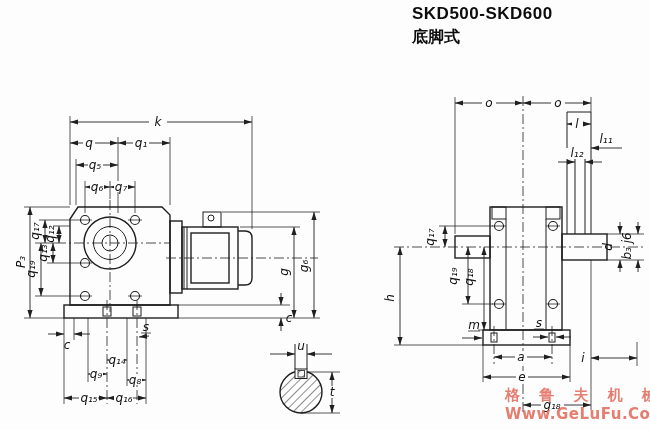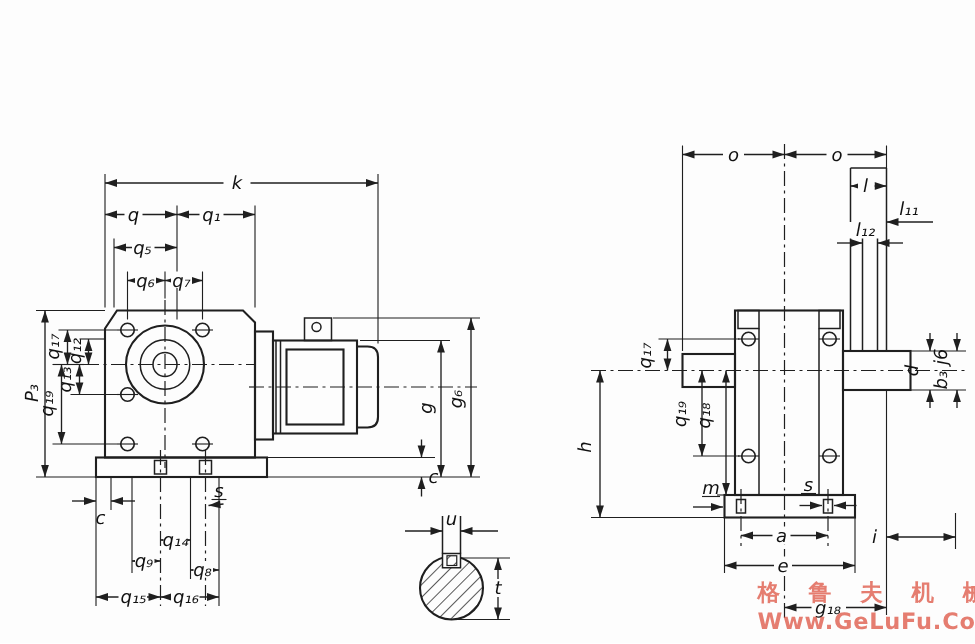--- a/index.html
+++ b/index.html
@@ -294,19 +294,23 @@
     <line class="dim" x1="332" y1="354" x2="307" y2="354" marker-end="url(#ae)"></line>
     <text class="lbl" x="301" y="350">u</text>
     <line class="ext" x1="307" y1="372" x2="340" y2="372"></line>
     <line class="ext" x1="301" y1="413" x2="340" y2="413"></line>
     <line class="dim" x1="332" y1="372" x2="332" y2="413" marker-start="url(#as)" marker-end="url(#ae)"></line>
     <rect class="gap" x="326" y="386" width="12" height="12"></rect>
     <text class="lbl" x="332" y="396">t</text>
   </g>
 </svg>
 
+<div id="title">
+  <div class="t1">SKD500-SKD600</div>
+  <div class="t2">底脚式</div>
+</div>
 
 <div id="wm">
   <div class="w1">格 鲁 夫 机 械</div>
   <div class="w2">Www.GeLuFu.Com</div>
 </div>
 
 </div>
 
 </body></html>

